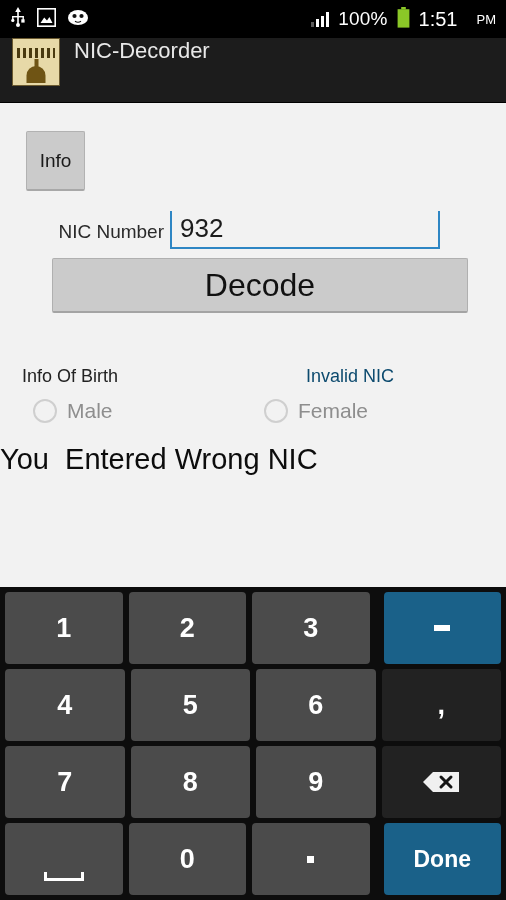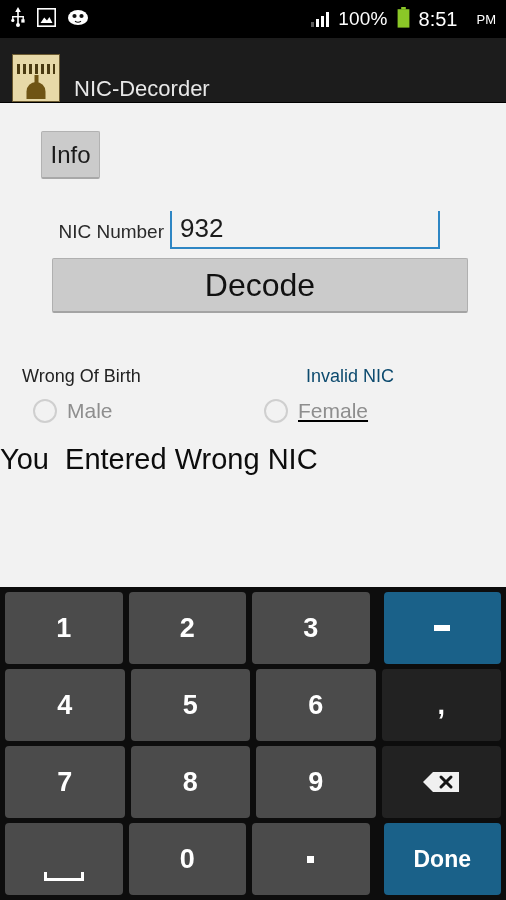--- a/index.html
+++ b/index.html
@@ -52,21 +52,21 @@
   .sig-bars i:nth-child(4){height:15px;}
 
   
   .actionbar {
     position: absolute;
     top: 38px; left: 0;
     width: 506px;
     height: 65px;
     background: #1c1c1c;
     display: flex;
-    align-items: flex-end;
+    align-items: flex-start;
     padding-left: 12px;
     box-sizing: border-box;
     border-bottom: 1px solid #000;
   }
   .app-icon {
     width: 46px; height: 46px;
     background: #e7d9a8;
     border: 1px solid #6b5a30;
     position: relative;
     overflow: hidden;
@@ -108,33 +108,32 @@
   .content {
     position: absolute;
     top: 103px; left: 0;
     width: 506px;
     height: 484px;
     background: #f2f2f2;
   }
   .info-btn {
     position: absolute;
     left: 26px; top: 28px;
-    width: 59px; height: 48px;
+    width: 59px; height: 60px;
     background: #cbcbcb;
     border: 1px solid #b2b2b2;
     border-bottom: 2px solid #a8a8a8;
     border-radius: 2px;
     color: #1a1a1a;
-    font-size: 24px;
+    font-size: 19px;
     display: flex;
     align-items: center;
     justify-content: center;
     padding: 0;
     font-family: "Liberation Sans", sans-serif;
-    margin-left: 15px;
   }
   .nic-row {
     position: absolute;
     left: 0; top: 100px;
     width: 506px;
     height: 46px;
     display: flex;
     align-items: flex-end;
     margin-left: 9px;
   }
@@ -217,21 +216,21 @@
     border: 2px solid #cfcfcf;
     border-radius: 50%;
     background: transparent;
     flex: none;
   }
   .radio .rlabel {
     color: #8e8e8e;
     font-size: 21px;
   }
   .radio.male { left: 33px; top: 0; }
-  .radio.female { left: 264px; top: 0; text-decoration: underline; }
+  .radio.female { left: 264px; top: 0; }
 
   .result-msg {
     position: absolute;
     left: 0; top: 340px;
     width: 446px;
     color: #0c0c0c;
     font-size: 29px;
     white-space: pre;
   }
 
@@ -335,21 +334,21 @@
           <i class="on"></i>
           <i class="on"></i>
       </span>
       <span class="sb-text">100%</span>
       <span>
         <svg width="13" height="21" viewBox="0 0 13 21">
           <rect x="4.2" y="0" width="4.6" height="2.4" fill="#8bc727"></rect>
           <rect x="0.6" y="2.2" width="11.8" height="18.4" fill="#8bc727"></rect>
         </svg>
       </span>
-      <span class="sb-time">8:51</span>
+      <span class="sb-time">1:51</span>
       <span class="sb-ampm">PM</span>
     </div>
   </div>
 
   <div class="actionbar">
     <div class="app-icon">
       <div class="script"></div>
       <div class="stupa"></div>
     </div>
     <div class="app-title">NIC-Decorder</div>
@@ -360,21 +359,21 @@
     <button class="info-btn">Info</button>
 
     <div class="nic-row">
       <div class="nic-label">NIC Number</div>
       <input class="nic-field" type="text" value="932" style="">
     </div>
 
     <button class="decode-btn">Decode</button>
 
     <div class="labels-row">
-      <div class="lbl-dob">Wrong Of Birth</div>
+      <div class="lbl-dob">Info Of Birth</div>
       <div class="lbl-status">Invalid NIC</div>
     </div>
 
     <div class="radios-row">
       <div class="radio male">
         <span class="dot"></span>
         <span class="rlabel">Male</span>
       </div>
       <div class="radio female">
         <span class="dot"></span>

